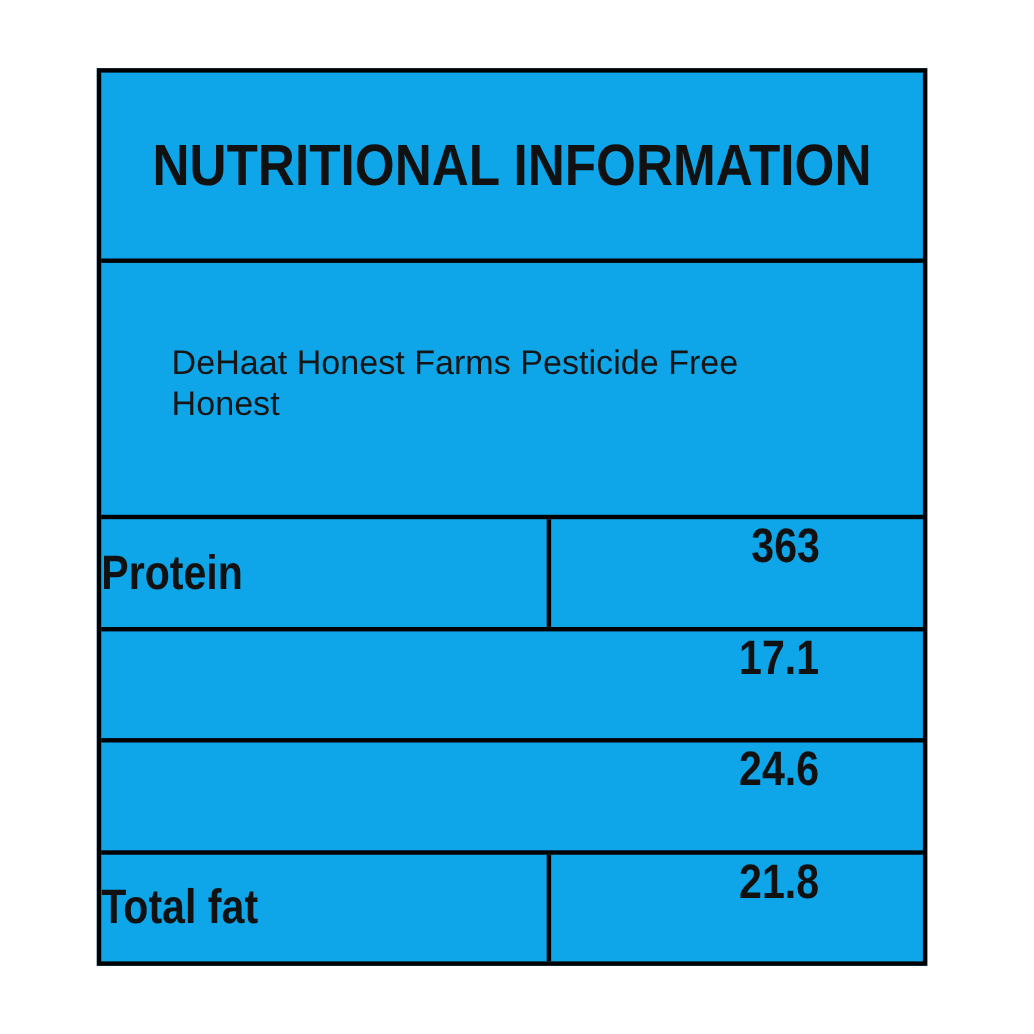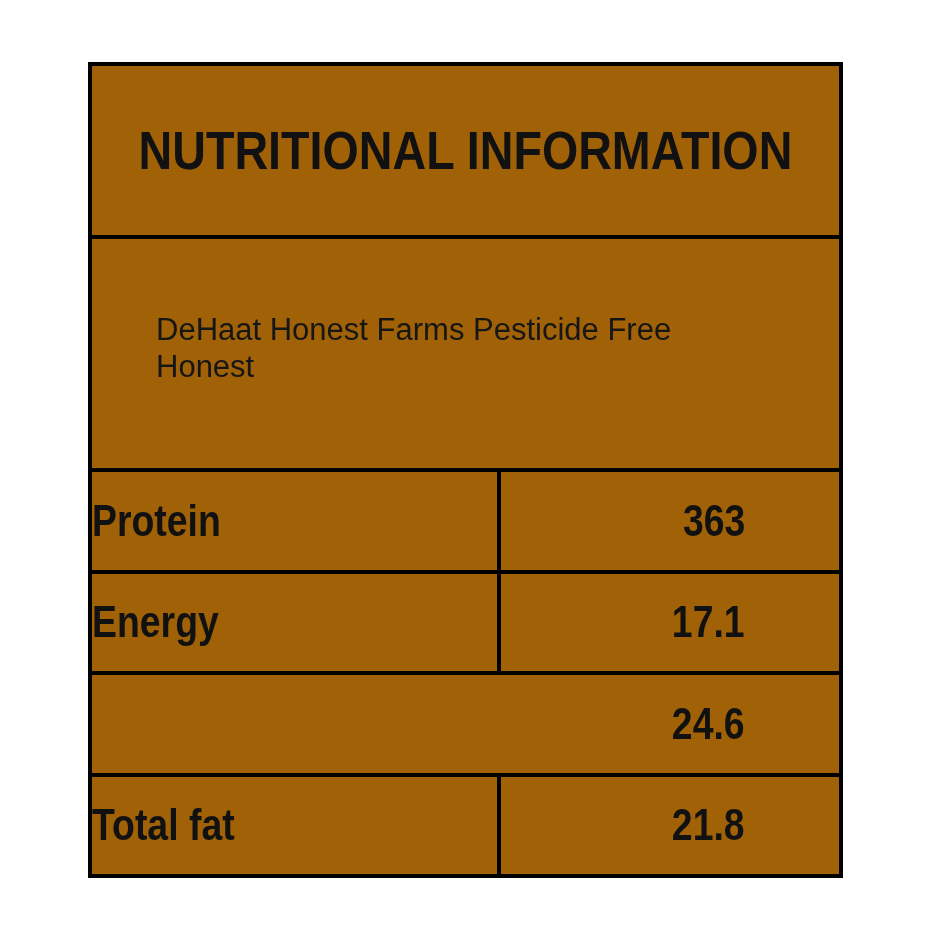--- a/index.html
+++ b/index.html
@@ -16,21 +16,21 @@
     overflow: hidden;
   }
   .sheet {
     position: absolute;
     left: 88px;
     top: 62px;
     width: 755px;
     height: 816px;
     box-sizing: border-box;
     border: 4px solid #000000;
-    background: #a16207;
+    background: #0ea5e9;
     display: flex;
     flex-direction: column;
   }
   .section-title {
     height: 173px;
     flex: none;
     box-sizing: border-box;
     border-bottom: 4px solid #000000;
     display: flex;
     align-items: center;
@@ -77,21 +77,21 @@
     width: 409px;
     flex: none;
     box-sizing: border-box;
     border-right: 4px solid #000000;
     display: flex;
     align-items: center;
   }
   .cell-value {
     flex: 1 1 auto;
     display: flex;
-    align-items: center;
+    align-items: flex-start;
     justify-content: flex-end;
     padding-right: 94px;
   }
   .label-text {
     display: inline-block;
     font-size: 44px;
     font-weight: bold;
     color: #111111;
     white-space: nowrap;
     transform: scaleX(0.85);
@@ -127,23 +127,20 @@
     <div class="nrow">
       <div class="cell-label">
         <span class="label-text">Protein</span>
       </div>
       <div class="cell-value">
         <span class="value-text">363</span>
       </div>
     </div>
 
     <div class="nrow">
-      <div class="cell-label">
-        <span class="label-text">Energy</span>
-      </div>
       <div class="cell-value">
         <span class="value-text">17.1</span>
       </div>
     </div>
 
     <div class="nrow">
       <div class="cell-value">
         <span class="value-text">24.6</span>
       </div>
     </div>

